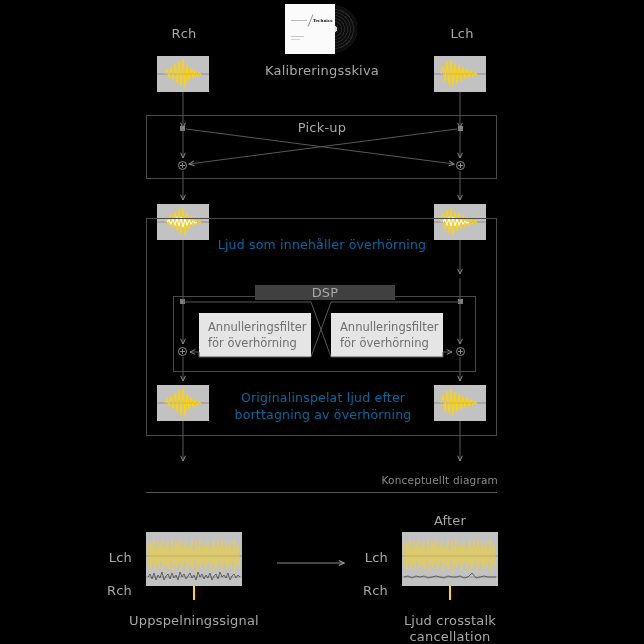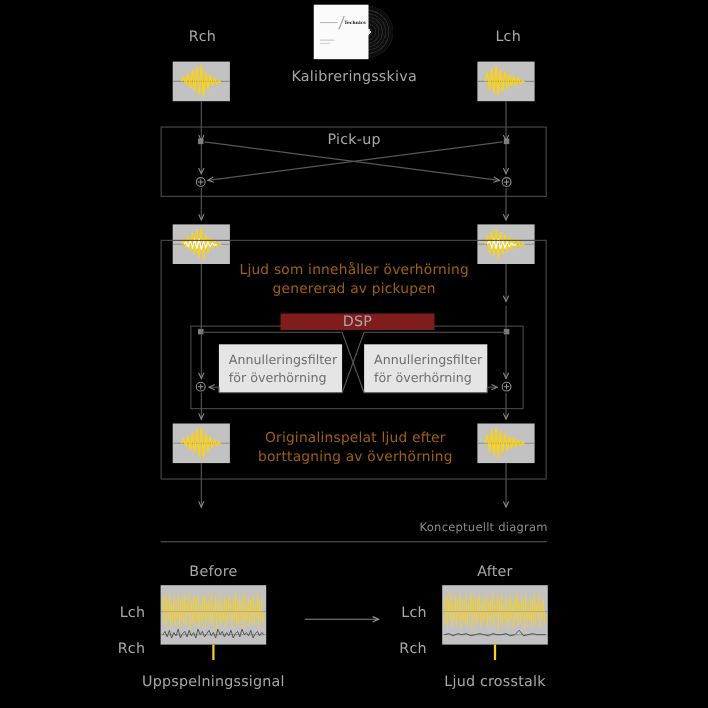--- a/index.html
+++ b/index.html
@@ -28,21 +28,21 @@
     font-size: 12.5px;
     color: #9a9a9a;
     letter-spacing: .2px;
     text-align: center;
     line-height: 15px;
     white-space: pre;
   }
   .lbl-ch { font-size: 13px; color: #a8a8a8; }
   .lbl-title { font-size: 13px; color: #a8a8a8; }
   .lbl-small { font-size: 10.5px; color: #8a8a8a; }
-  .lbl-body { font-size: 12.5px; color: #a16207; line-height: 17px; }
+  .lbl-body { font-size: 12.5px; color: #0369a1; line-height: 17px; }
   .lbl-filter {
     font-size: 11.5px;
     color: #6e6e6e;
     line-height: 16px;
     text-align: left;
     white-space: pre;
   }
 
   
   .record-wrap {
@@ -212,24 +212,23 @@
     <svg width="52" height="36" viewBox="0 0 52 36">
       <line x1="0" y1="18" x2="52" y2="18" stroke="#8e8e8e" stroke-width="1"></line>
       <polyline fill="none" stroke="#ffd400" stroke-width="1.3" points="7,18 9,10 11,26 13,6 15,29 17,4 19,31 21,7 23,27 25,9 27,25 29,11 31,23 33,13 35,21 37,15 39,20 41,17 43,19"></polyline>
       <polyline fill="none" stroke="#ffffff" stroke-width="1.1" points="9,18 11,15 13,21 15,14 17,22 19,13 21,22 23,15 25,21 27,16 29,20 31,17 33,19 35,18"></polyline>
     </svg>
   </div>
 
   <div class="box" style="left:146px; top:218px; width:351px; height:218px;"></div>
 
   <div class="abs lbl lbl-body" style="left:192px; top:236px; width:260px;">Ljud som innehåller överhörning</div>
-  <div class="abs lbl lbl-body" style="left:192px; top:253px; width:260px;">genererad av pickupen</div>
 
   <div class="box" style="left:173px; top:296px; width:303px; height:76px;"></div>
-  <div class="abs lbl lbl-title" style="left:255px; top:285px; width:140px; background:#7f1d1d;">DSP</div>
+  <div class="abs lbl lbl-title" style="left:255px; top:285px; width:140px; background:#404040;">DSP</div>
 
   <div class="dot" style="left:180px; top:299px;"></div>
   <div class="dot" style="left:458px; top:299px;"></div>
 
   <div class="filterbox" style="left:199px; top:313px; width:112px; height:44px;">
     <div class="lbl-filter"><span>Annulleringsfilter</span><br><span>för överhörning</span></div>
   </div>
 
   <div class="filterbox" style="left:331px; top:313px; width:112px; height:44px;">
     <div class="lbl-filter"><span>Annulleringsfilter</span><br><span>för överhörning</span></div>
@@ -251,21 +250,20 @@
       <polyline fill="none" stroke="#ffd400" stroke-width="1.3" points="7,18 9,10 11,26 13,6 15,29 17,4 19,31 21,7 23,27 25,9 27,25 29,11 31,23 33,13 35,21 37,15 39,20 41,17 43,19"></polyline>
     </svg>
   </div>
 
   <div class="abs lbl lbl-body" style="left:212px; top:389px; width:222px;">Originalinspelat ljud efter</div>
   <div class="abs lbl lbl-body" style="left:212px; top:406px; width:222px;">borttagning av överhörning</div>
 
   <div class="abs lbl lbl-small" style="left:346px; top:473px; width:152px; text-align:right;">Konceptuellt diagram</div>
   <div class="divider" style="left:146px; top:492px; width:351px;"></div>
 
-  <div class="abs lbl lbl-title" style="left:134px; top:513px; width:120px;">Before</div>
 
   <div class="abs lbl lbl-ch" style="left:104px; top:550px; width:28px; text-align:right;">Lch</div>
   <div class="abs lbl lbl-ch" style="left:104px; top:583px; width:28px; text-align:right;">Rch</div>
 
   <div class="thumb" style="left:146px; top:532px; width:96px; height:54px;">
     <svg width="96" height="54" viewBox="0 0 96 54">
       <line x1="0" y1="24" x2="96" y2="24" stroke="#8e8e8e" stroke-width="0.8"></line>
       <line x1="0" y1="45" x2="96" y2="45" stroke="#8e8e8e" stroke-width="0.8"></line>
       <g stroke="#ffd400" stroke-width="0.85" fill="none">
         <path d="M2,24 L2,12 M3,24 L3,34 M4,24 L4,9 M5,24 L5,37 M6,24 L6,14 M7,24 L7,31 M8,24 L8,7 M9,24 L9,38 M10,24 L10,16 M11,24 L11,33 M12,24 L12,10 M13,24 L13,36 M14,24 L14,13 M15,24 L15,30 M16,24 L16,8 M17,24 L17,39 M18,24 L18,15 M19,24 L19,32 M20,24 L20,11 M21,24 L21,35 M22,24 L22,9 M23,24 L23,37 M24,24 L24,17 M25,24 L25,29 M26,24 L26,7 M27,24 L27,40 M28,24 L28,14 M29,24 L29,33 M30,24 L30,10 M31,24 L31,36 M32,24 L32,12 M33,24 L33,31 M34,24 L34,8 M35,24 L35,38 M36,24 L36,16 M37,24 L37,34 M38,24 L38,11 M39,24 L39,30 M40,24 L40,9 M41,24 L41,39 M42,24 L42,15 M43,24 L43,32 M44,24 L44,13 M45,24 L45,35 M46,24 L46,7 M47,24 L47,37 M48,24 L48,18 M49,24 L49,29 M50,24 L50,10 M51,24 L51,41 M52,24 L52,14 M53,24 L53,33 M54,24 L54,8 M55,24 L55,36 M56,24 L56,16 M57,24 L57,31 M58,24 L58,11 M59,24 L59,38 M60,24 L60,13 M61,24 L61,34 M62,24 L62,9 M63,24 L63,30 M64,24 L64,17 M65,24 L65,39 M66,24 L66,12 M67,24 L67,32 M68,24 L68,7 M69,24 L69,37 M70,24 L70,15 M71,24 L71,35 M72,24 L72,10 M73,24 L73,29 M74,24 L74,14 M75,24 L75,40 M76,24 L76,8 M77,24 L77,33 M78,24 L78,16 M79,24 L79,31 M80,24 L80,11 M81,24 L81,38 M82,24 L82,13 M83,24 L83,34 M84,24 L84,9 M85,24 L85,36 M86,24 L86,18 M87,24 L87,30 M88,24 L88,7 M89,24 L89,39 M90,24 L90,15 M91,24 L91,32 M92,24 L92,12 M93,24 L93,35"></path>
@@ -286,20 +284,21 @@
       <line x1="0" y1="24" x2="96" y2="24" stroke="#8e8e8e" stroke-width="0.8"></line>
       <line x1="0" y1="45" x2="96" y2="45" stroke="#8e8e8e" stroke-width="0.8"></line>
       <g stroke="#ffd400" stroke-width="0.85" fill="none">
         <path d="M2,24 L2,12 M3,24 L3,34 M4,24 L4,9 M5,24 L5,37 M6,24 L6,14 M7,24 L7,31 M8,24 L8,7 M9,24 L9,38 M10,24 L10,16 M11,24 L11,33 M12,24 L12,10 M13,24 L13,36 M14,24 L14,13 M15,24 L15,30 M16,24 L16,8 M17,24 L17,39 M18,24 L18,15 M19,24 L19,32 M20,24 L20,11 M21,24 L21,35 M22,24 L22,9 M23,24 L23,37 M24,24 L24,17 M25,24 L25,29 M26,24 L26,7 M27,24 L27,40 M28,24 L28,14 M29,24 L29,33 M30,24 L30,10 M31,24 L31,36 M32,24 L32,12 M33,24 L33,31 M34,24 L34,8 M35,24 L35,38 M36,24 L36,16 M37,24 L37,34 M38,24 L38,11 M39,24 L39,30 M40,24 L40,9 M41,24 L41,39 M42,24 L42,15 M43,24 L43,32 M44,24 L44,13 M45,24 L45,35 M46,24 L46,7 M47,24 L47,37 M48,24 L48,18 M49,24 L49,29 M50,24 L50,10 M51,24 L51,41 M52,24 L52,14 M53,24 L53,33 M54,24 L54,8 M55,24 L55,36 M56,24 L56,16 M57,24 L57,31 M58,24 L58,11 M59,24 L59,38 M60,24 L60,13 M61,24 L61,34 M62,24 L62,9 M63,24 L63,30 M64,24 L64,17 M65,24 L65,39 M66,24 L66,12 M67,24 L67,32 M68,24 L68,7 M69,24 L69,37 M70,24 L70,15 M71,24 L71,35 M72,24 L72,10 M73,24 L73,29 M74,24 L74,14 M75,24 L75,40 M76,24 L76,8 M77,24 L77,33 M78,24 L78,16 M79,24 L79,31 M80,24 L80,11 M81,24 L81,38 M82,24 L82,13 M83,24 L83,34 M84,24 L84,9 M85,24 L85,36 M86,24 L86,18 M87,24 L87,30 M88,24 L88,7 M89,24 L89,39 M90,24 L90,15 M91,24 L91,32 M92,24 L92,12 M93,24 L93,35"></path>
       </g>
       <polyline fill="none" stroke="#4a4a4a" stroke-width="0.8" points="2,45 6,44 10,46 14,44 18,45 22,44 26,46 30,45 34,44 38,45 42,46 46,44 50,45 54,45 58,44 62,46 66,45 70,41 74,46 78,45 82,44 86,45 90,45 94,45"></polyline>
     </svg>
   </div>
   <div class="ytick" style="left:449px; top:586px; height:14px;"></div>
   <div class="abs lbl lbl-title" style="left:380px; top:613px; width:140px;">Ljud crosstalk</div>
+  <div class="abs lbl lbl-title" style="left:380px; top:629px; width:140px;">cancellation</div>
 
   <svg class="overlay">
     <defs>
       <marker id="ah" markerWidth="7" markerHeight="7" refX="5.6" refY="3" orient="auto">
         <path d="M0.4,0.6 L5.6,3 L0.4,5.4" fill="none" stroke="#8a8a8a" stroke-width="1"></path>
       </marker>
       <marker id="ahd" markerWidth="7" markerHeight="7" refX="5.6" refY="3" orient="auto">
         <path d="M0.4,0.6 L5.6,3 L0.4,5.4" fill="none" stroke="#9a9a9a" stroke-width="1.1"></path>
       </marker>
     </defs>

